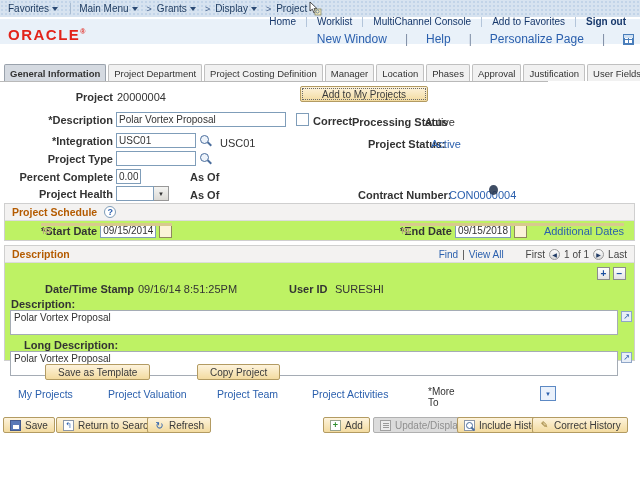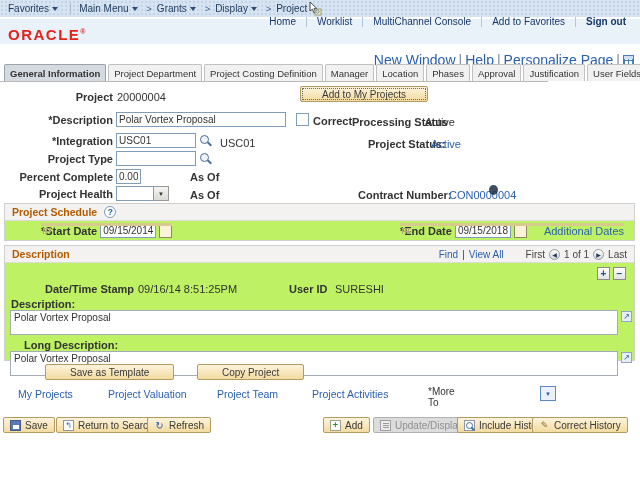--- a/index.html
+++ b/index.html
@@ -21,22 +21,22 @@
   .brandbar{position:absolute;top:19px;left:0;width:640px;height:25px;background:#e9f1f9}
   .logo{position:absolute;left:8px;top:26px;color:#e2231a;font-weight:bold;font-size:15px;
     letter-spacing:1.5px}
   .logo sup{font-size:7px}
   .toplinks{position:absolute;top:16px;right:4px;display:flex;align-items:center;
     font-size:10px;color:#17386b;white-space:nowrap}
   .toplinks .tl{padding:0 10px;cursor:pointer}
   .toplinks .tlsep{width:1px;height:10px;background:#b3c5da}
   .toplinks .signout{font-weight:bold}
 
-  .pagelinks{position:absolute;top:52px;right:6px;display:flex;align-items:center;gap:3px;
-    color:#2a5fad;font-size:14px;white-space:nowrap}
+  .pagelinks{position:absolute;top:32px;right:6px;display:flex;align-items:center;gap:18px;
+    color:#2a5fad;font-size:12px;white-space:nowrap}
   .pagelinks .pl{cursor:pointer}
   .plsep{color:#7c8ba3}
   .ic-grid{display:inline-block;width:11px;height:11px;border:1px solid #4a7ebb;background:
     linear-gradient(#4a7ebb 0, #4a7ebb 0),#fff;
     background-image:linear-gradient(#cfe0f2 3px,transparent 3px),
       linear-gradient(90deg,#4a7ebb 1px,transparent 1px),
       linear-gradient(#4a7ebb 1px,transparent 1px);
     background-size:100% 100%,4px 100%,100% 4px}
 
   
@@ -49,21 +49,21 @@
   
   .content{position:absolute;top:82px;left:0;width:640px;height:398px}
   .lbl{position:absolute;font-weight:bold;color:#333;white-space:nowrap}
   .rlbl{left:0;width:113px;text-align:right}
   .val{position:absolute;white-space:nowrap;color:#333}
   .link{color:#2a5fad;cursor:pointer}
   .tbox{position:absolute;height:15px;border:1px solid #7f9db9;background:#fff;padding:0 2px;
     font-family:"Liberation Sans",sans-serif;font-size:10px;color:#333}
   .btn-beige{position:absolute;height:16px;background:linear-gradient(#fdf3dc,#f3dba0);
     border:1px solid #b39b62;border-radius:2px;color:#3a3a3a;display:inline-flex;
-    align-items:center;justify-content:center;padding:0 24px;white-space:nowrap;
+    align-items:center;justify-content:center;padding:0 12px;white-space:nowrap;
     font-family:"Liberation Sans",sans-serif;font-size:10px;cursor:pointer}
   .btn-beige.focusdots{outline:1px dotted #6a6a6a;outline-offset:-3px}
   .chk{position:absolute;width:13px;height:13px;border:1px solid #7f9db9;background:#fff;cursor:pointer}
   .mag{position:absolute;width:12px;height:12px;cursor:pointer}
   .mag::before{content:"";position:absolute;left:0;top:0;width:7px;height:7px;
     border:1.5px solid #4a6d9c;border-radius:50%;background:#eef4fb}
   .mag::after{content:"";position:absolute;left:7px;top:8px;width:5px;height:2px;
     background:#4a6d9c;transform:rotate(45deg)}
   .selbox{position:absolute;display:flex;cursor:pointer}
   .selbox .sfield{width:38px;height:15px;border:1px solid #7f9db9;background:#fff}

